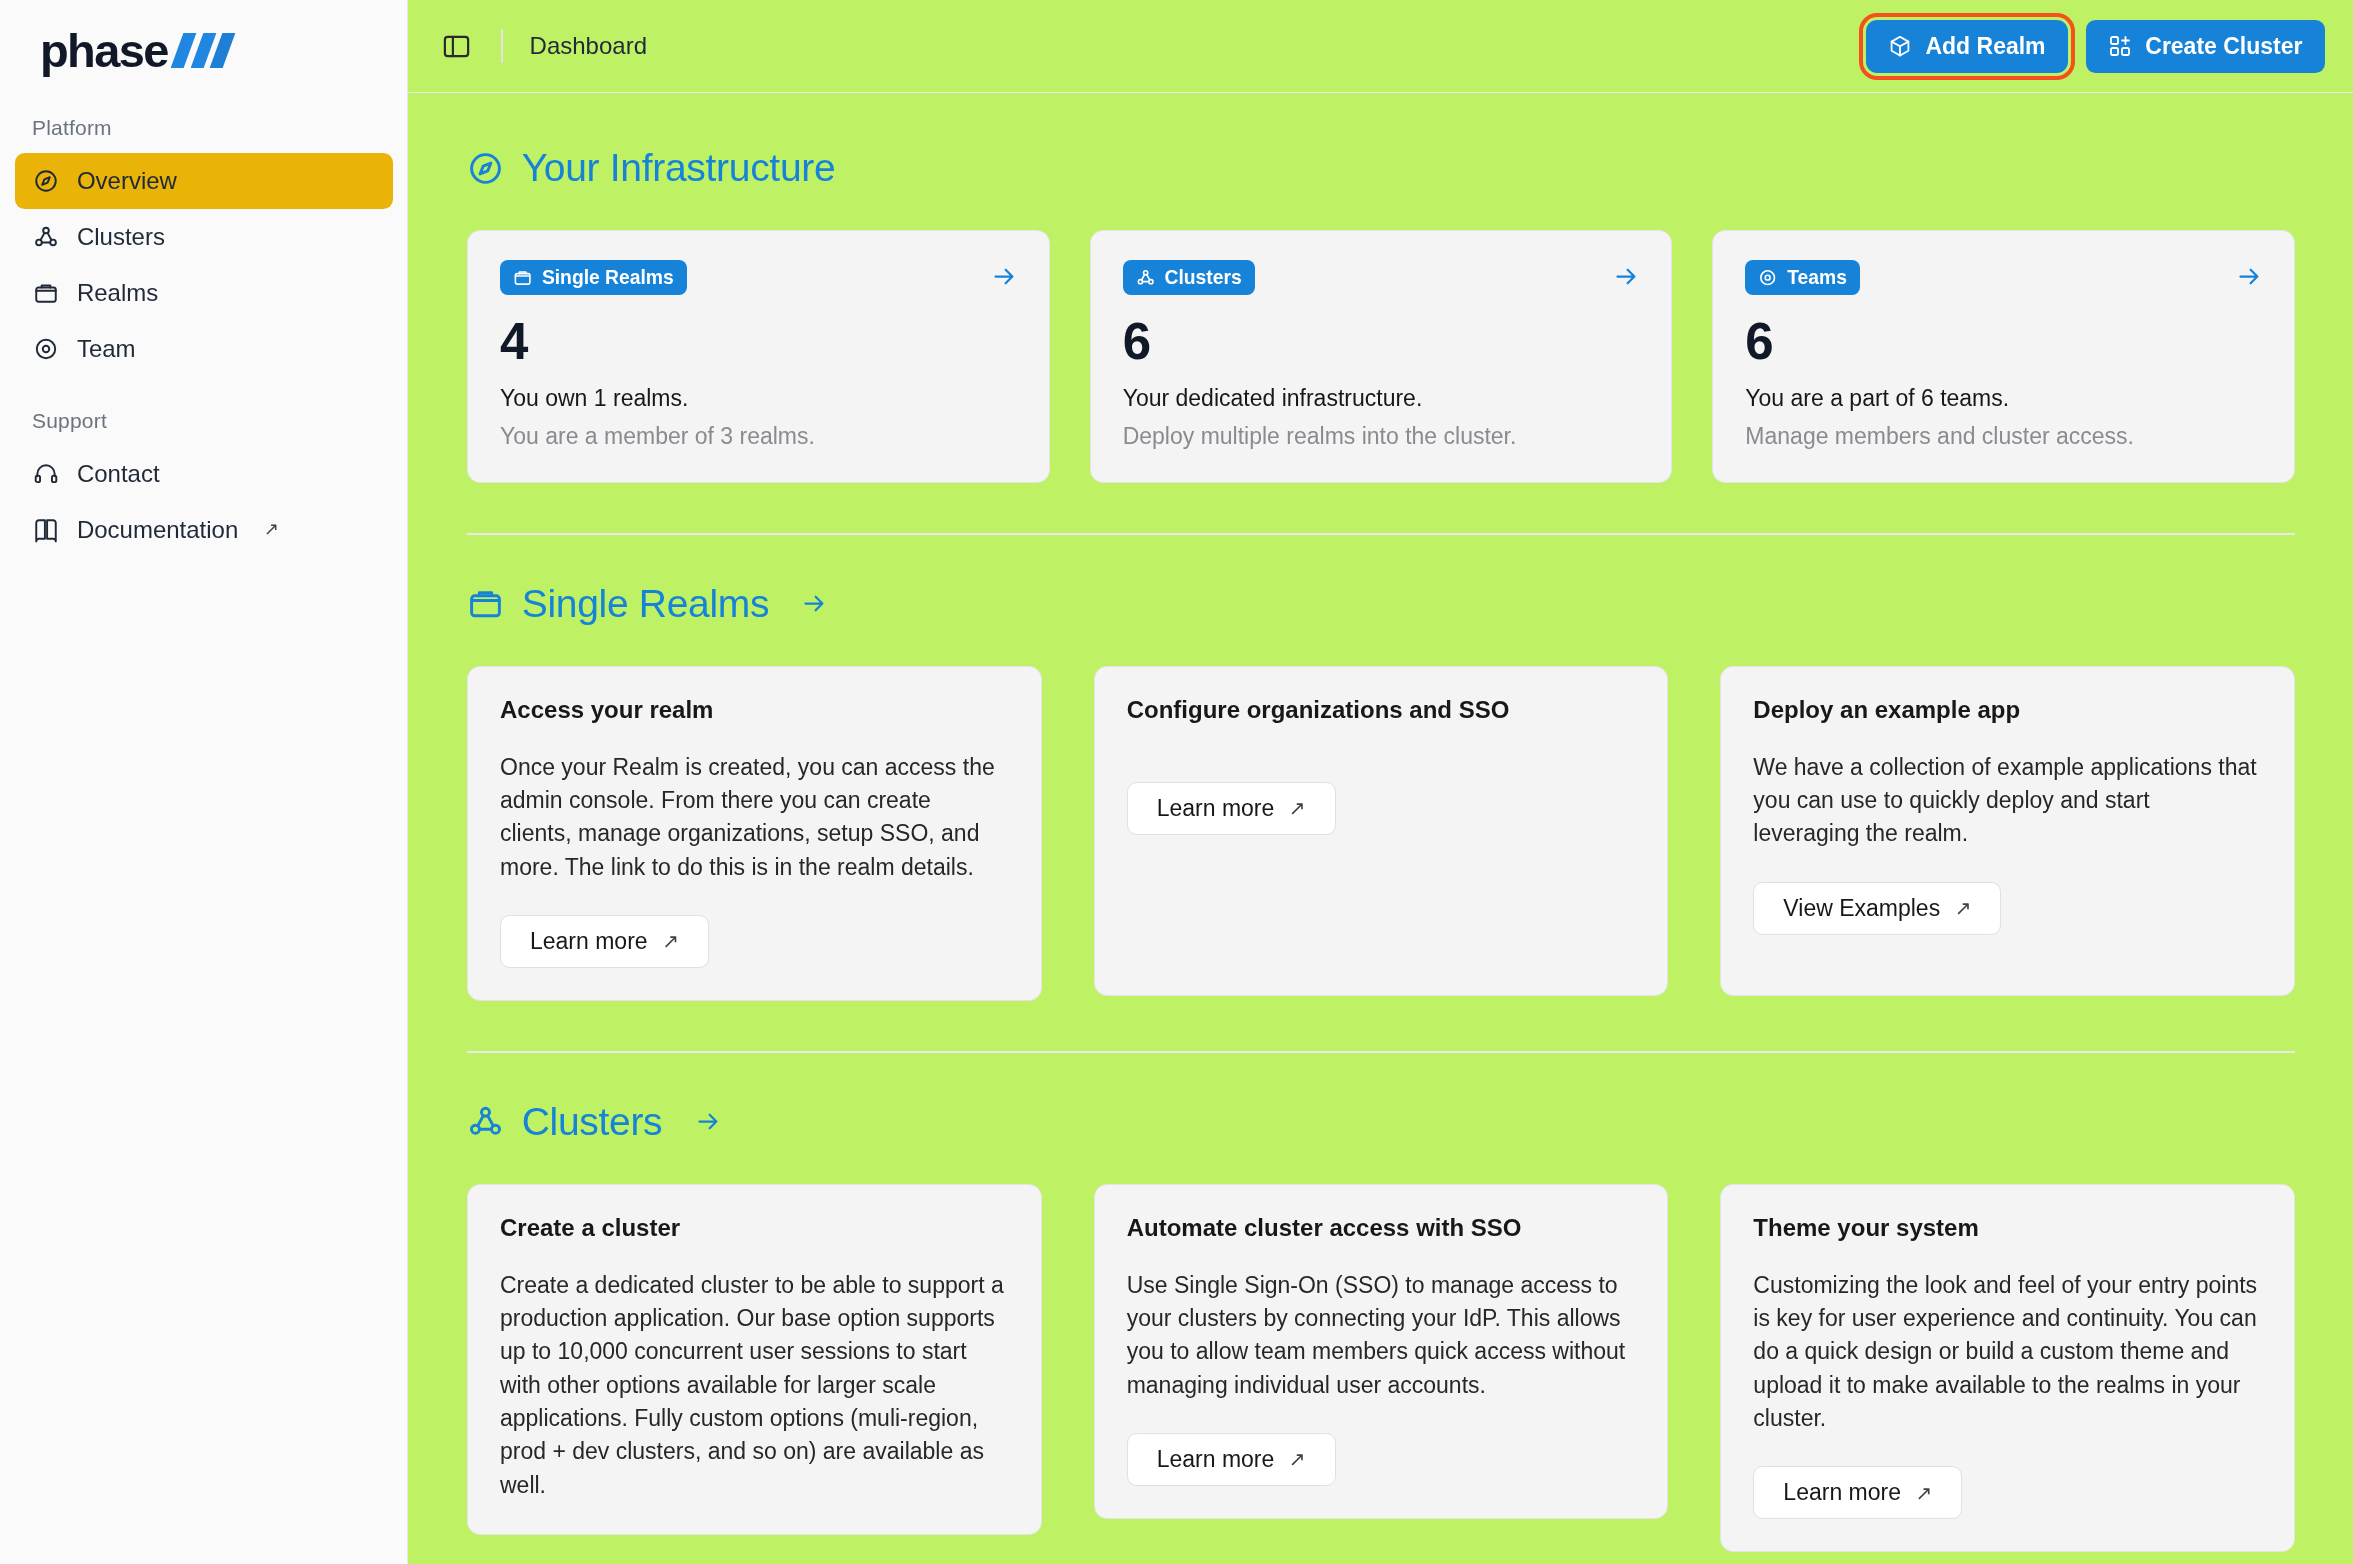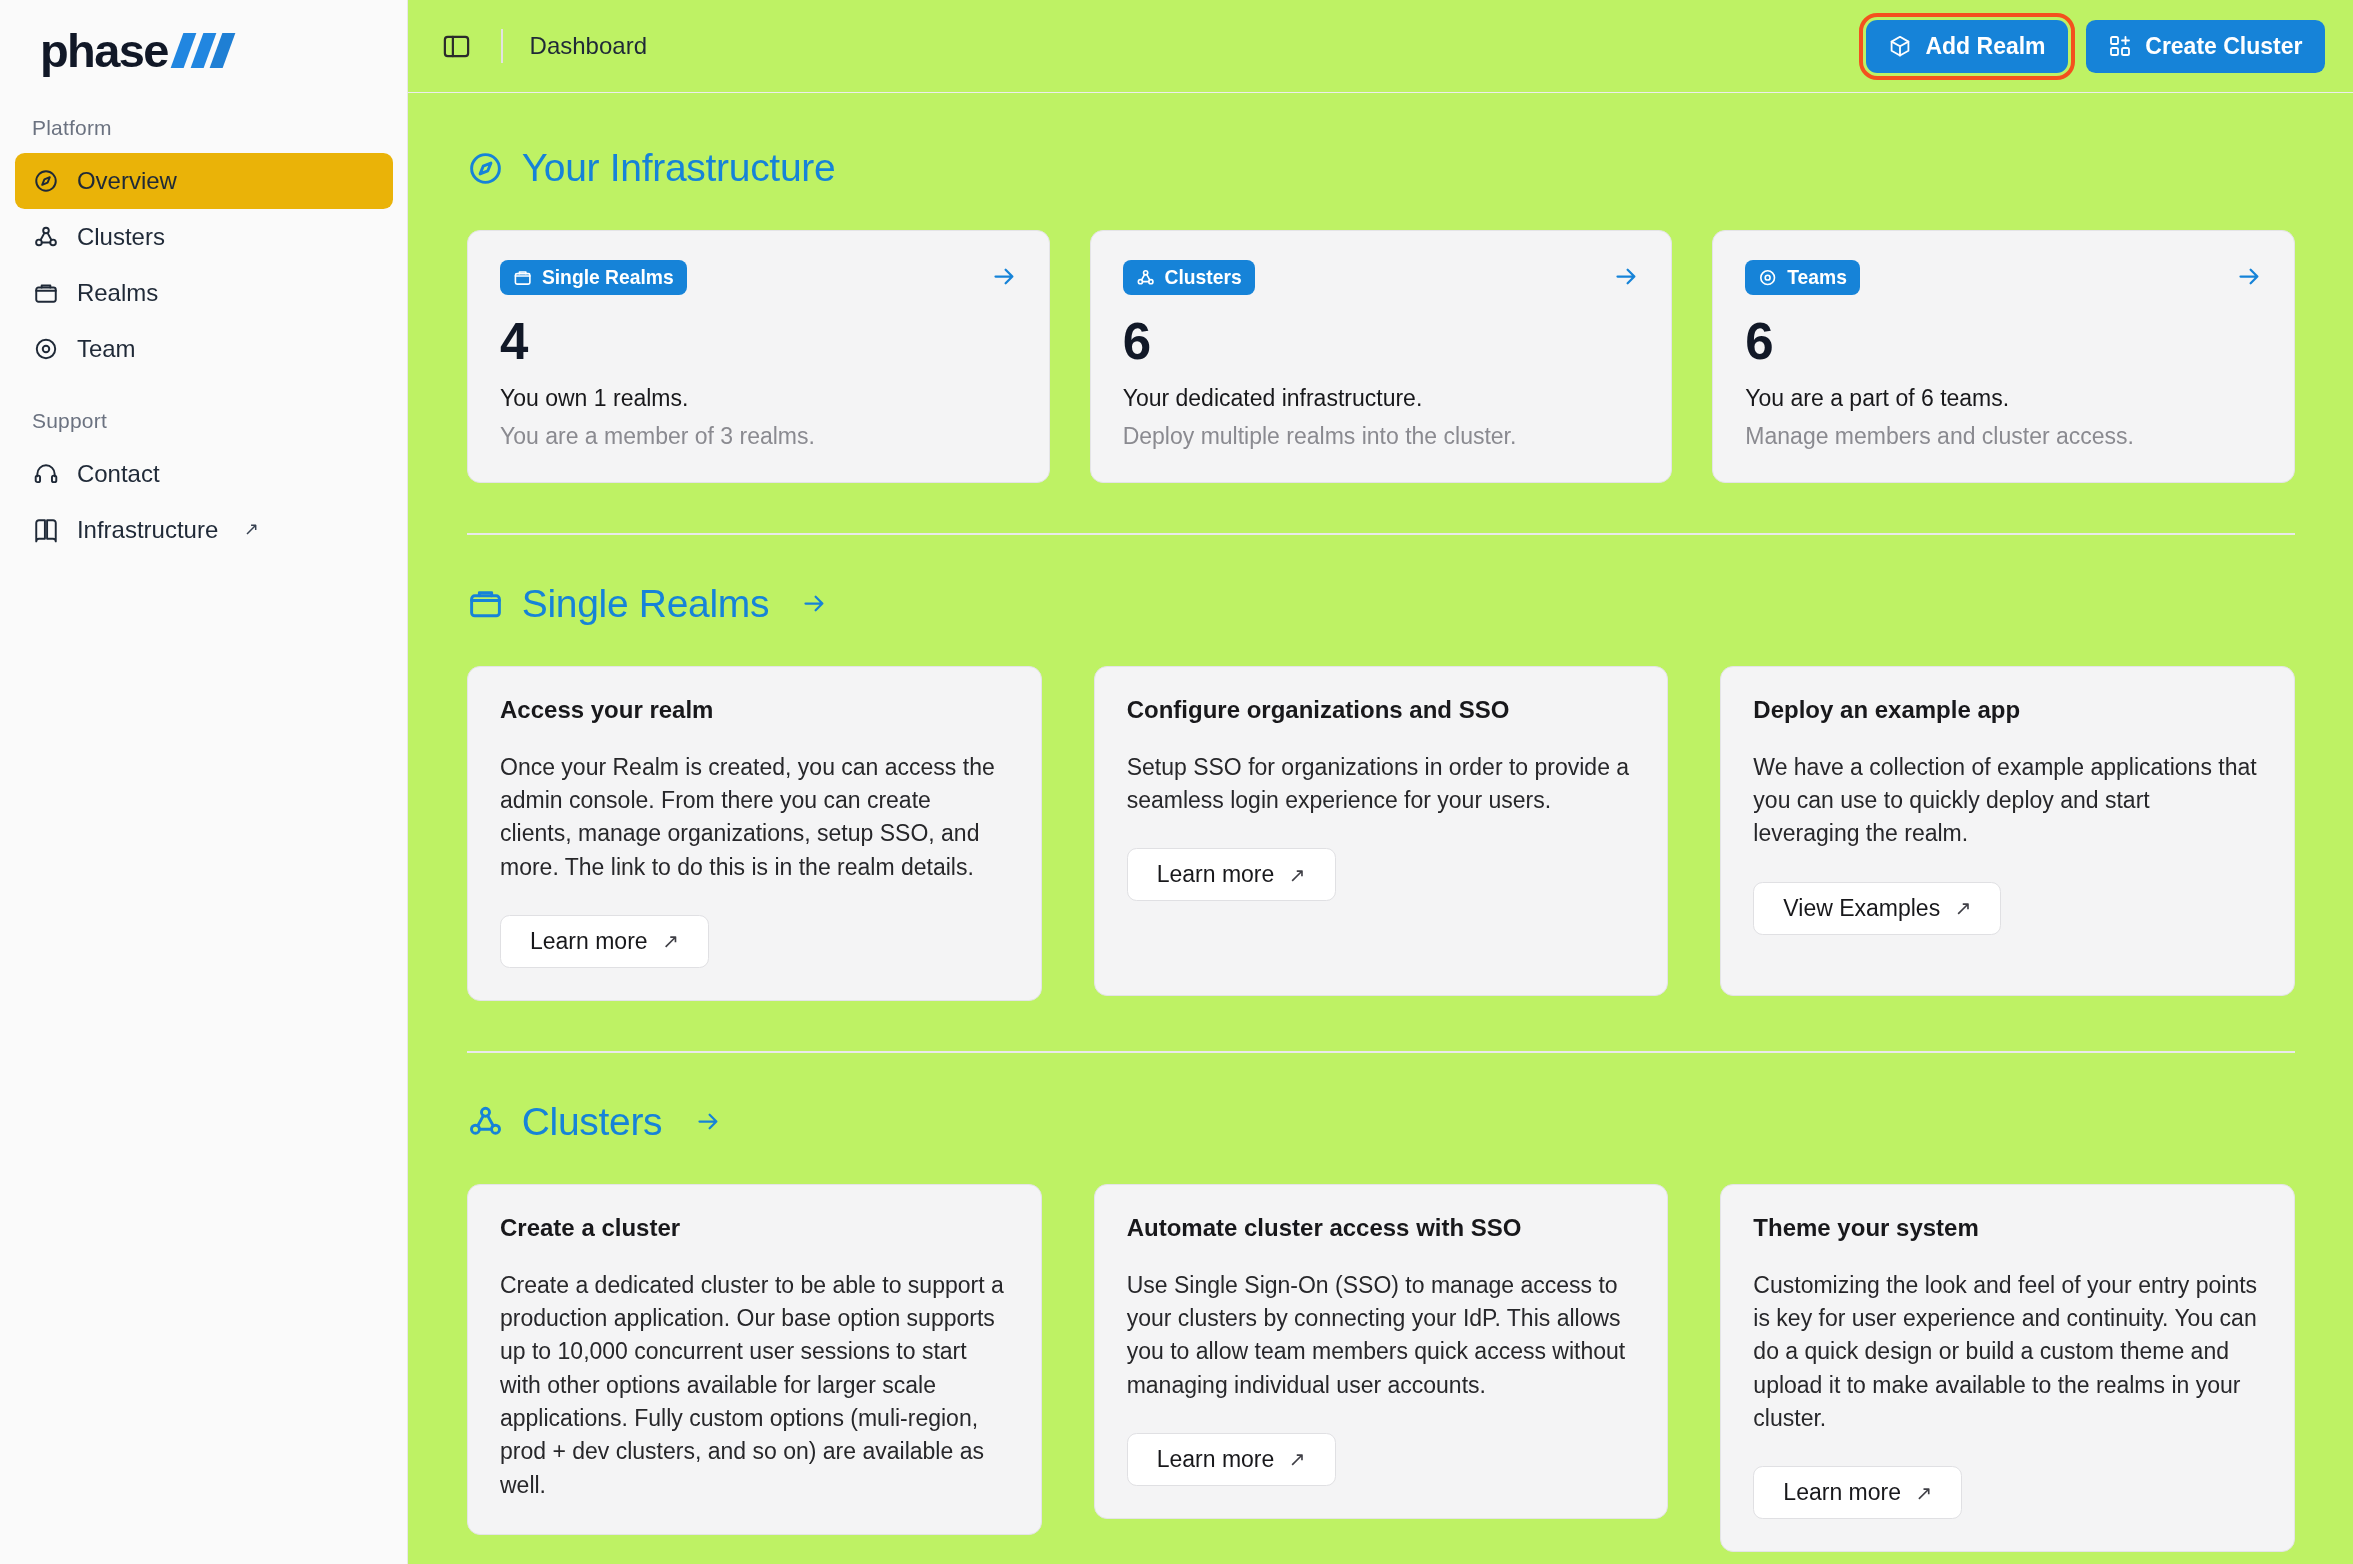--- a/index.html
+++ b/index.html
@@ -324,21 +324,21 @@
       <span>Contact</span>
     </div>
 
     <div class="nav-item">
       <span class="ico">
         <svg viewBox="0 0 24 24" fill="none" stroke="#1f2937" stroke-width="1.8" stroke-linecap="round" stroke-linejoin="round">
           <path d="M3 5.5A2.5 2.5 0 015.5 3H11v17H5.5A2.5 2.5 0 003 22.5z"></path>
           <path d="M21 5.5A2.5 2.5 0 0018.5 3H13v17h5.5A2.5 2.5 0 0121 22.5z"></path>
         </svg>
       </span>
-      <span>Infrastructure</span>
+      <span>Documentation</span>
       <span class="ext-arrow">↗</span>
     </div>
   </aside>
 
   <section class="main">
 
     <header class="topbar">
       <span class="panel-toggle">
         <svg viewBox="0 0 24 24" width="31" height="31" fill="none" stroke="#2b2b2b" stroke-width="1.7" stroke-linecap="round" stroke-linejoin="round">
           <rect x="3" y="4.5" width="18" height="15" rx="2.2"></rect>
@@ -460,21 +460,20 @@
         <div class="card tall">
           <div class="card-title">Access your realm</div>
           <div class="card-body">Once your Realm is created, you can access the admin console. From there you can create clients, manage organizations, setup SSO, and more. The link to do this is in the realm details.</div>
           <div class="link-btn">
             <span>Learn more</span>
             <span class="ext">↗</span>
           </div>
         </div>
         <div class="card tall">
           <div class="card-title">Configure organizations and SSO</div>
-          <div class="card-body">Setup SSO for organizations in order to provide a seamless login experience for your users.</div>
           <div class="link-btn">
             <span>Learn more</span>
             <span class="ext">↗</span>
           </div>
         </div>
         <div class="card tall">
           <div class="card-title">Deploy an example app</div>
           <div class="card-body">We have a collection of example applications that you can use to quickly deploy and start leveraging the realm.</div>
           <div class="link-btn">
             <span>View Examples</span>

